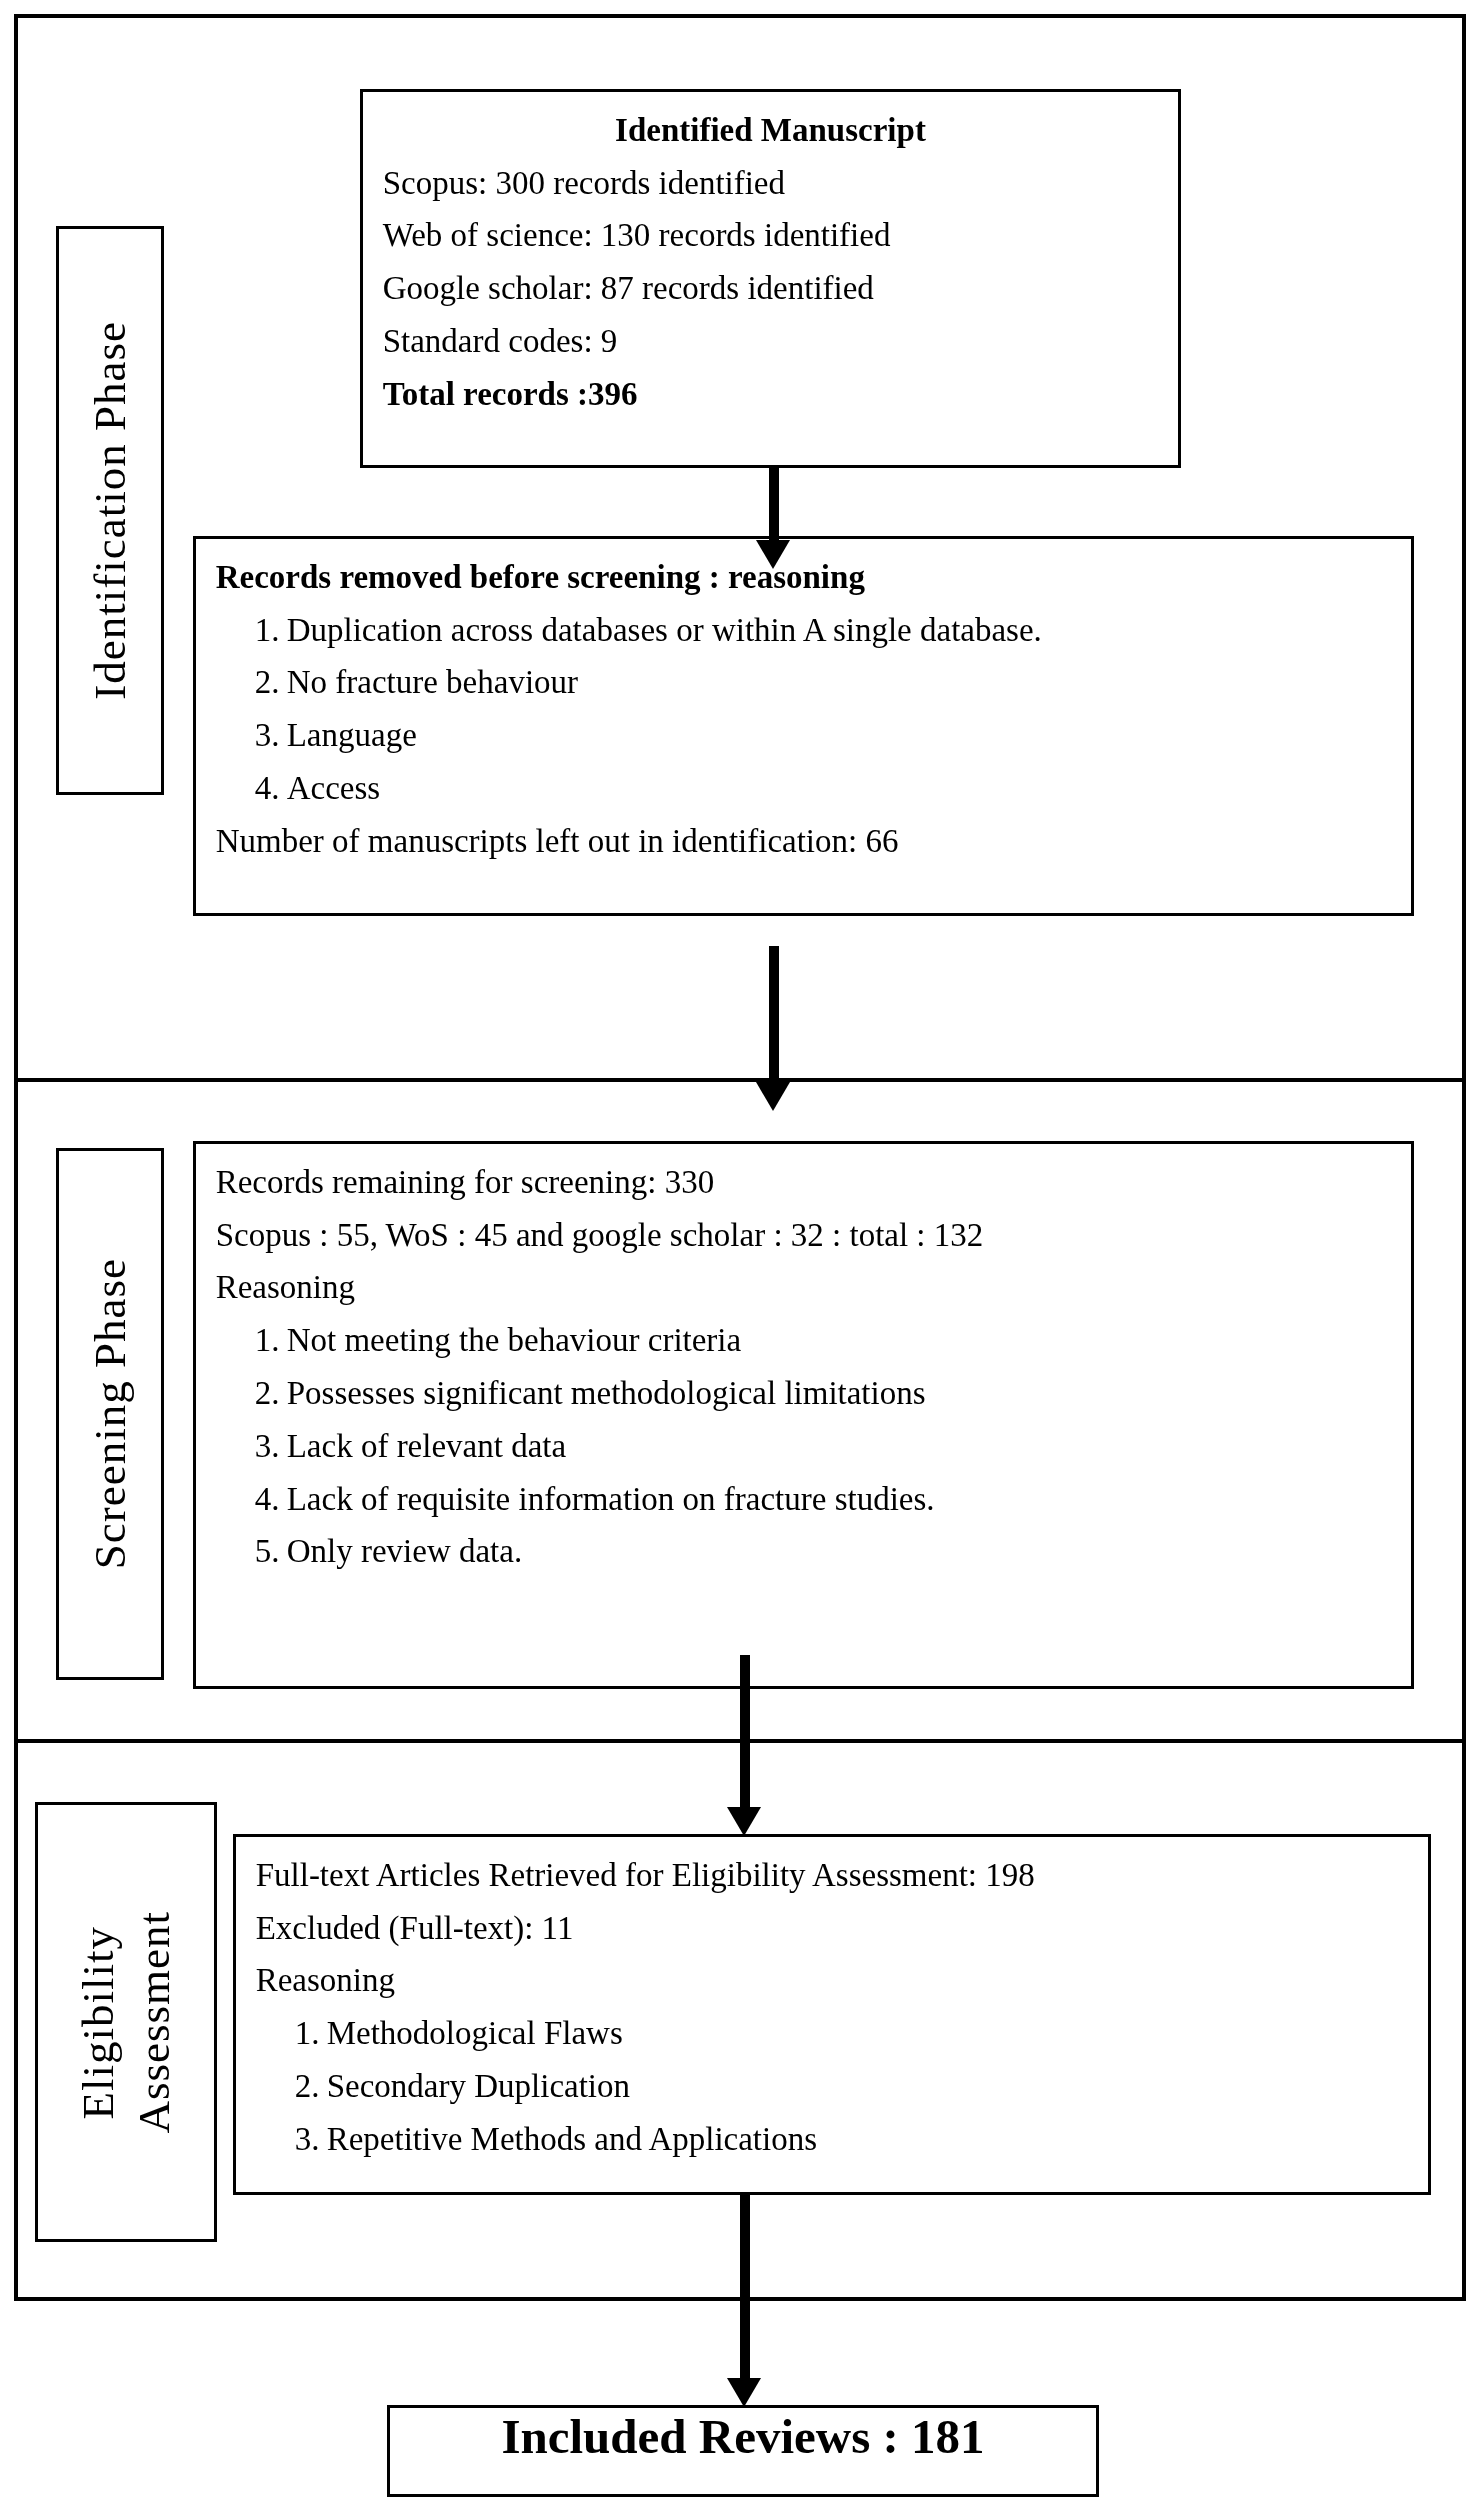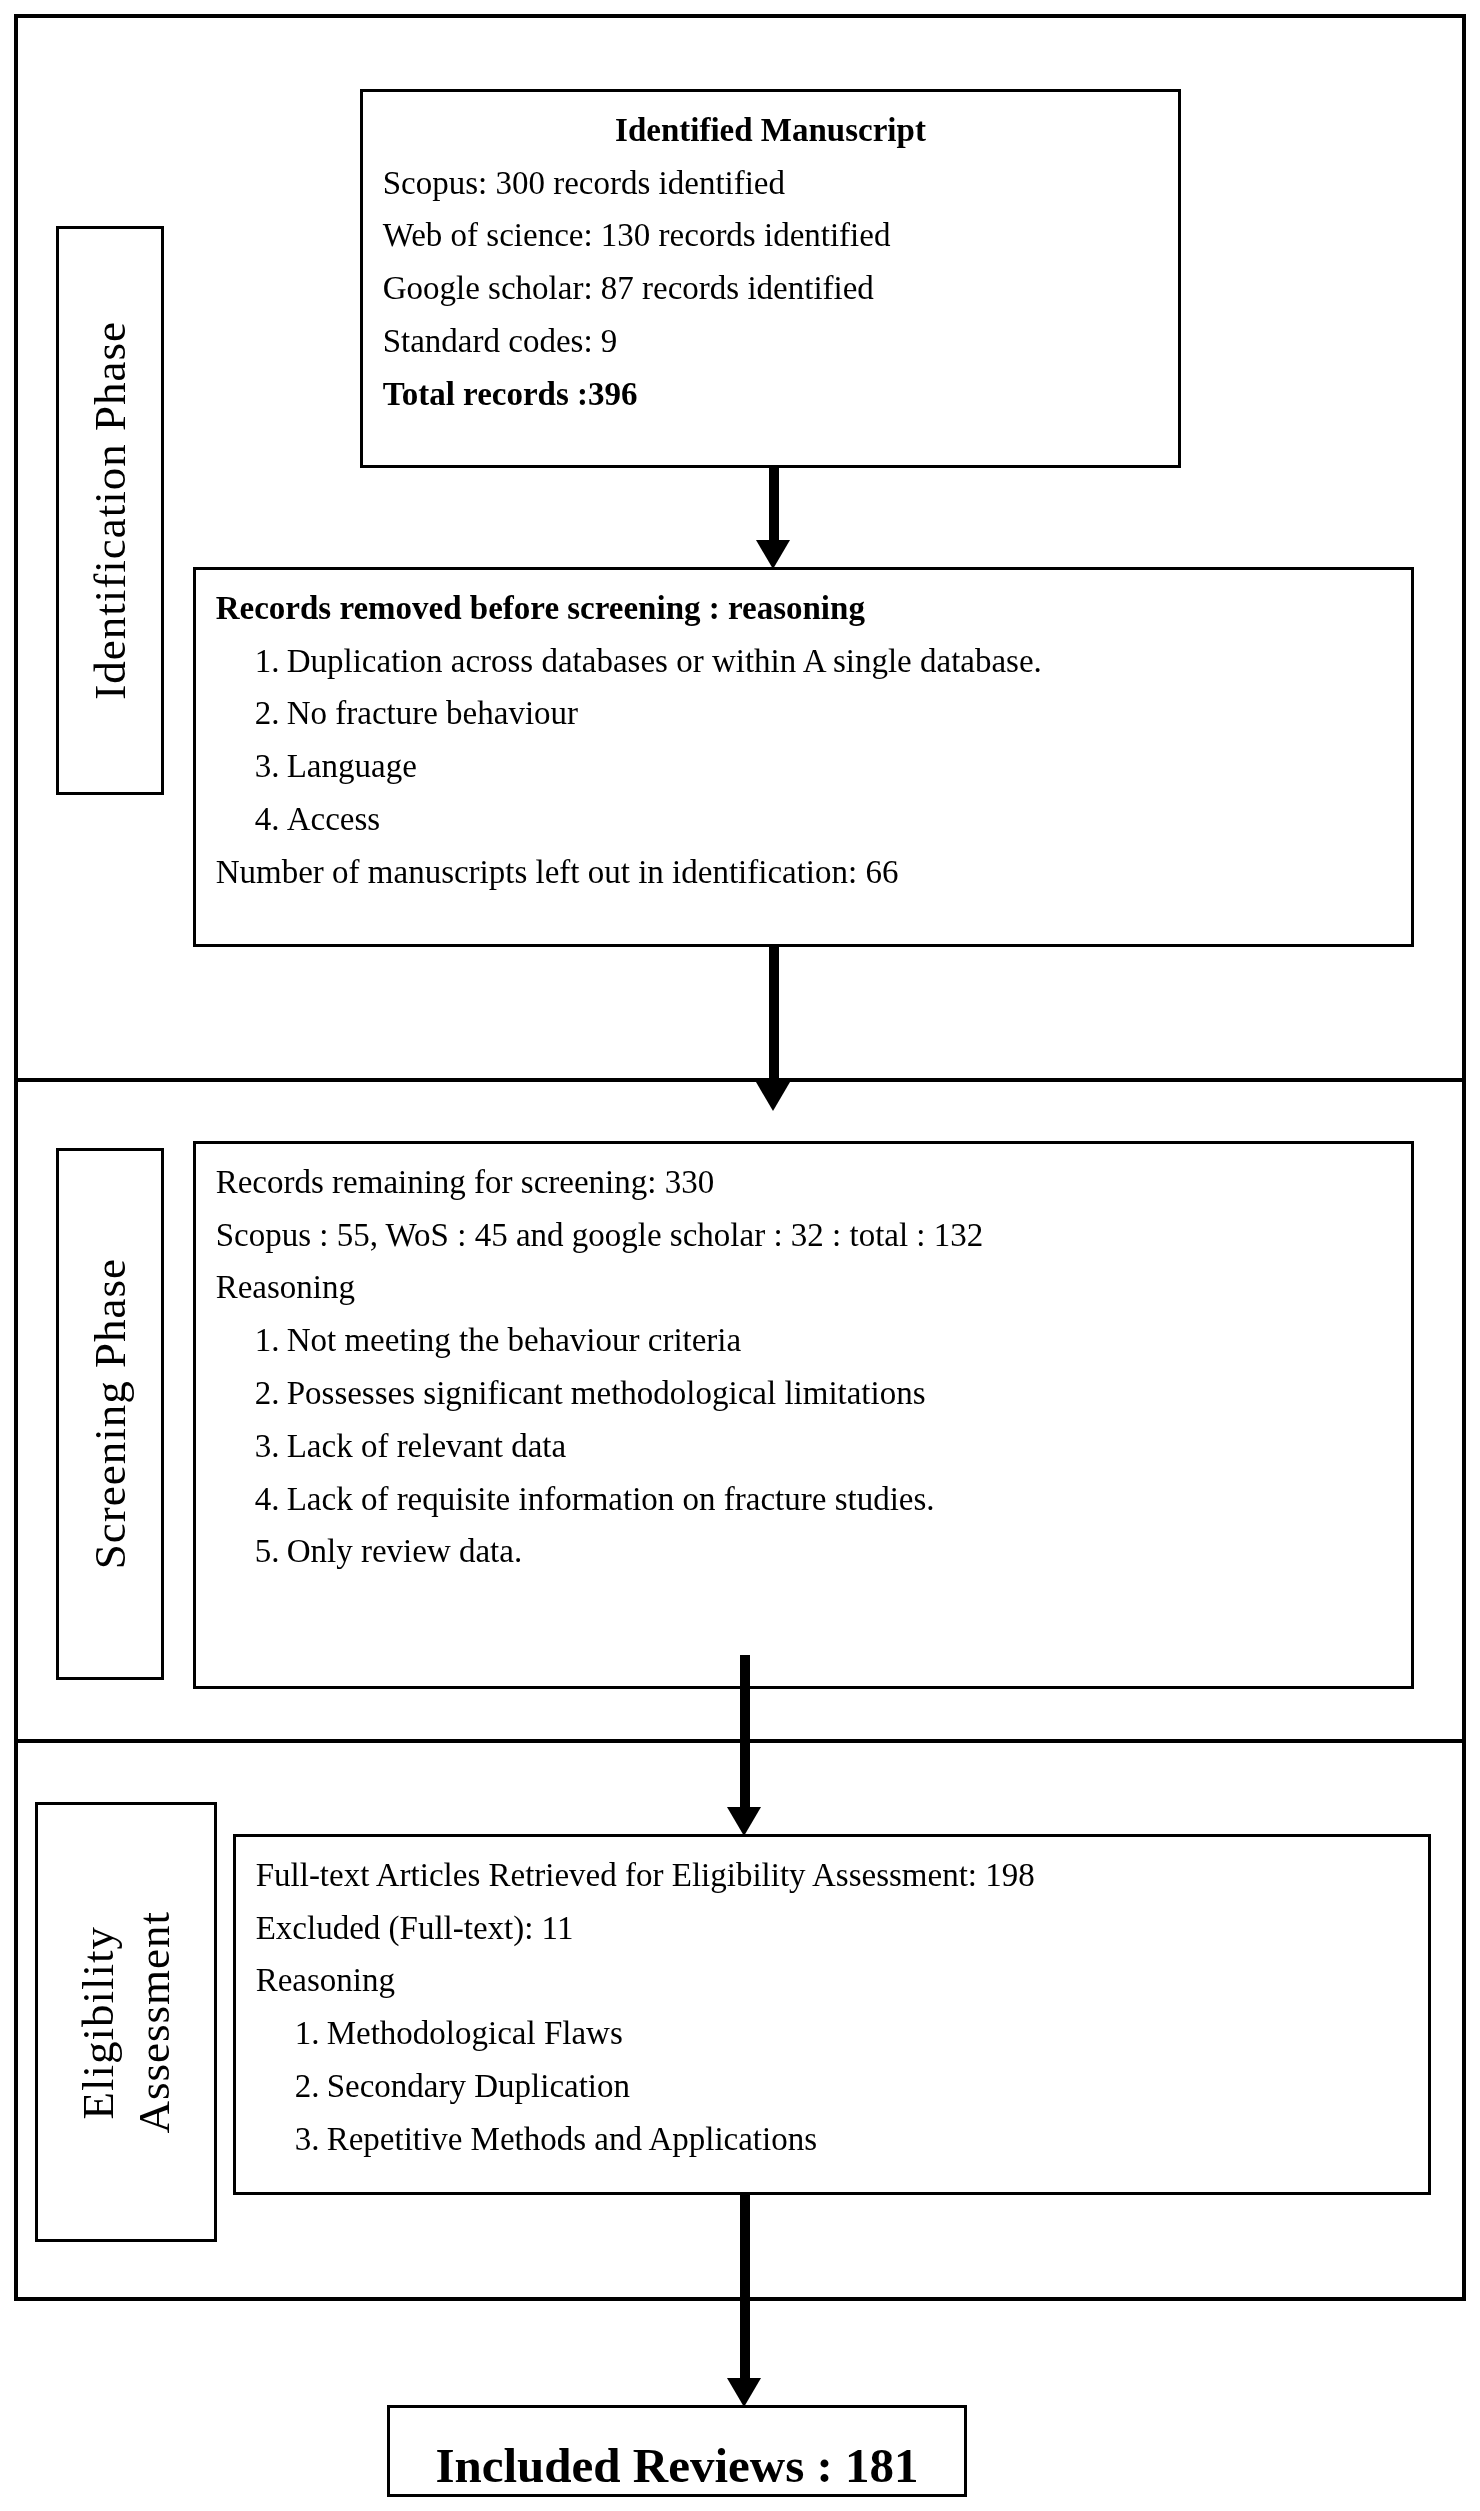--- a/index.html
+++ b/index.html
@@ -55,21 +55,21 @@
 
   .box {
     position: absolute;
     border: 3px solid #000;
     background: #fff;
     font-size: 33px;
     line-height: 1.6;
     padding: 11.8px 19.7px;
   }
   .box-identified { left: 360px; top: 89px;   width: 821px;  height: 379px; }
-  .box-removed    { left: 193px; top: 567px;  width: 1221px; height: 380px; }
+  .box-removed    { left: 193px; top: 536px;  width: 1221px; height: 380px; }
   .box-screening  { left: 193px; top: 1109px; width: 1221px; height: 548px; margin-top: 32px; }
   .box-eligibility{ left: 233px; top: 1834px; width: 1198px; height: 361px; }
 
   .box-title-center {
     text-align: center;
     font-weight: bold;
   }
   .box-title-left {
     font-weight: bold;
   }
@@ -79,25 +79,25 @@
   .num-item { display: flex; }
   .num-item .marker {
     flex: 0 0 71px;
     padding-left: 39px;
   }
   .num-item .itext { flex: 1 1 auto; }
 
   .box-included {
     position: absolute;
     left: 387px; top: 2405px;
-    width: 580px; height: 92px;
+    width: 712px; height: 92px;
     border: 3px solid #000;
     background: #fff;
     display: flex;
-    align-items: flex-end;
+    align-items: flex-start;
     justify-content: center;
     font-size: 49px;
     font-weight: bold;
   }
 
   .arrow {
     position: absolute;
     width: 35px;
     z-index: 5;
   }

